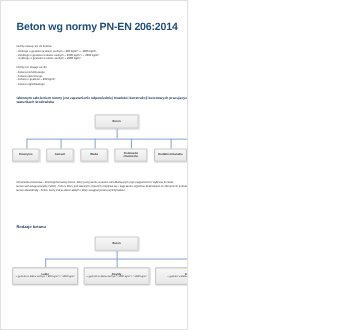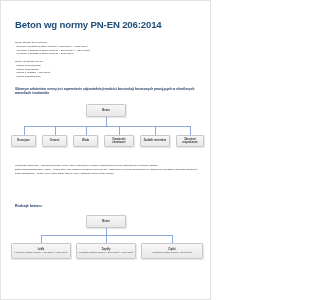--- a/index.html
+++ b/index.html
@@ -8,21 +8,21 @@
     background: #ffffff;
   }
   body {
     width: 211px;
     height: 300px;
     overflow: hidden;
     font-family: "Liberation Sans", sans-serif;
   }
   .page {
     position: relative;
-    width: 211px;
+    width: 171px;
     height: 300px;
     box-sizing: border-box;
     background: #ffffff;
     border: 1px solid #e2e2e2;
     overflow: hidden;
   }
   .page-title {
     position: absolute;
     left: 14px;
     top: 18px;

